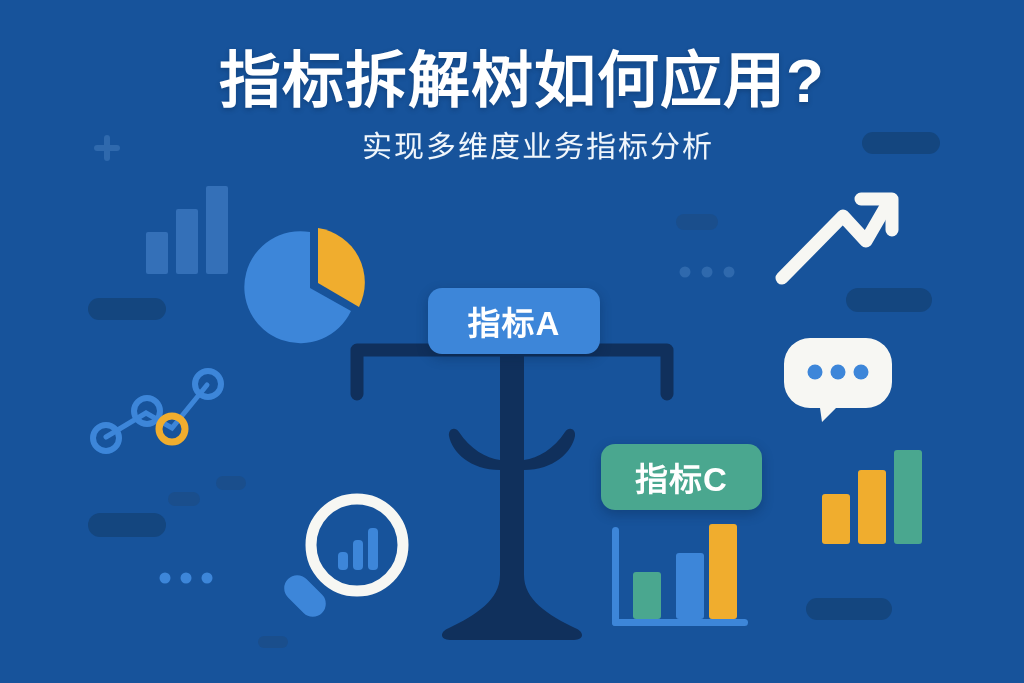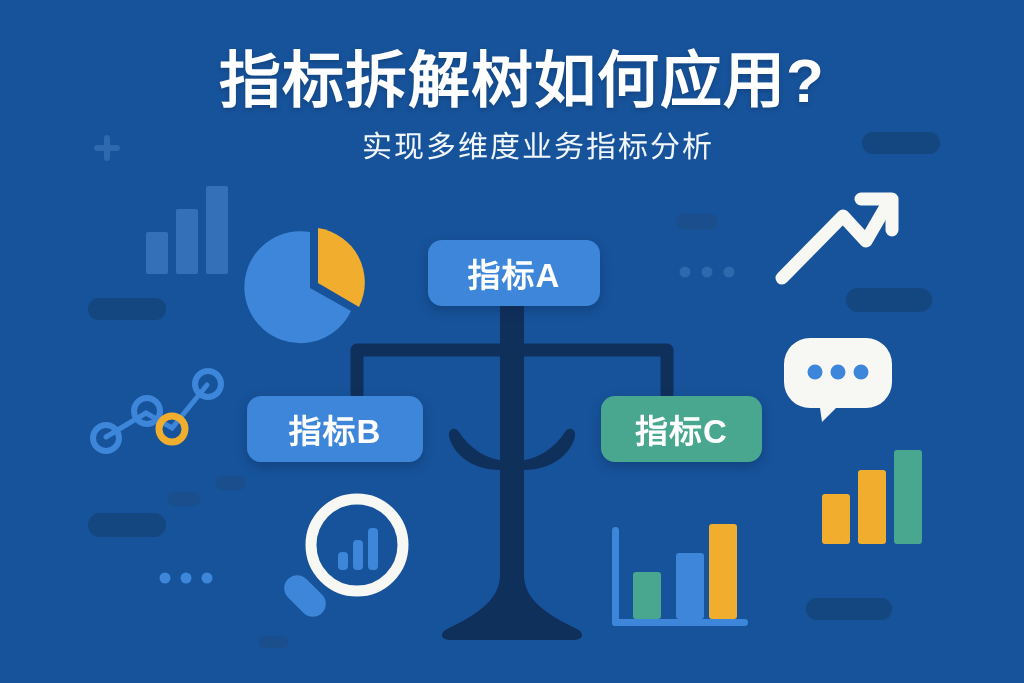--- a/index.html
+++ b/index.html
@@ -63,20 +63,21 @@
     display: flex;
     align-items: center;
     justify-content: center;
     border-radius: 14px;
     color: #ffffff;
     font-size: 33px;
     font-weight: 700;
     letter-spacing: 1px;
     box-shadow: 0 4px 12px rgba(6,30,58,0.30);
     white-space: nowrap;
+    margin-top: 48px;
   }
   #node-a {
     left: 428px; top: 240px;
     width: 172px; height: 66px;
     background: #3d86d9;
   }
   #node-b {
     left: 247px; top: 396px;
     width: 176px; height: 66px;
     background: #3d86d9;
@@ -216,23 +217,20 @@
 
     <path d="M 516 350 L 667 350 L 667 394" fill="none" stroke="#10305c" stroke-width="13" stroke-linecap="round" stroke-linejoin="round"></path>
 
     <path d="M 512 310 L 512 300" fill="none" stroke="#10305c" stroke-width="22" stroke-linecap="butt"></path>
   </svg>
 
   <div class="layer" id="nodes-layer">
     <div class="node" id="node-a">
       <span>指标A</span>
     </div>
-    <div class="node" id="node-b">
-      <span>指标B</span>
-    </div>
     <div class="node" id="node-c">
       <span>指标C</span>
     </div>
   </div>
 
   <div class="layer" id="text-layer">
     <div class="title-wrap">
       <h1 class="main-title">指标拆解树如何应用?</h1>
       <p class="sub-title">实现多维度业务指标分析</p>
     </div>

